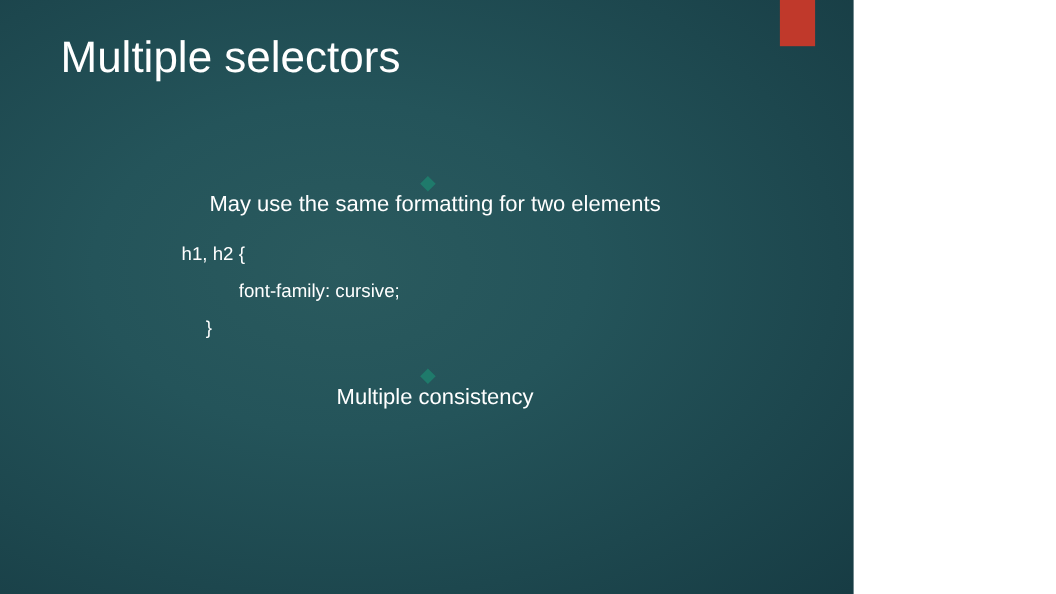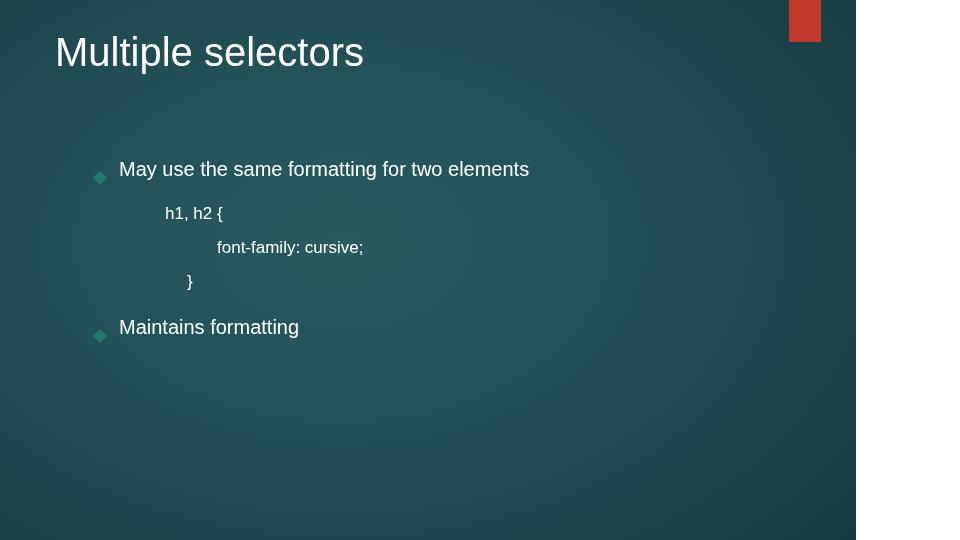--- a/index.html
+++ b/index.html
@@ -5,21 +5,21 @@
   html, body {
     margin: 0;
     padding: 0;
     width: 960px;
     height: 540px;
     overflow: hidden;
     font-family: Arial, Helvetica, sans-serif;
   }
   .slide {
     position: relative;
-    width: 856px;
+    width: 776px;
     height: 540px;
     background: radial-gradient(ellipse 900px 600px at 40% 45%,
                 #2a5a5e 0%,
                 #24545a 25%,
                 #1d474e 50%,
                 #163a42 75%,
                 #112f37 100%);
     color: #ffffff;
     box-sizing: border-box;
   }
@@ -41,22 +41,23 @@
     letter-spacing: 0px;
   }
   .content {
     position: absolute;
     top: 155px;
     left: 95px;
     right: 80px;
   }
   .bullet-row {
     display: flex;
-    align-items: flex-end;
+    align-items: center;
     margin-bottom: 10px;
+    flex-direction: column;
   }
   .diamond {
     flex: 0 0 auto;
     width: 10px;
     height: 10px;
     background: #1f7a6b;
     transform: rotate(45deg);
     margin-right: 14px;
     margin-top: 7px;
   }
@@ -94,17 +95,17 @@
     </div>
 
     <div class="code-block">
       <div class="code-line-0">h1, h2 {</div>
       <div class="code-line-1">font-family: cursive;</div>
       <div class="code-line-2">}</div>
     </div>
 
     <div class="bullet-row">
       <div class="diamond"></div>
-      <div class="bullet-text">Maintains formatting</div>
+      <div class="bullet-text">Multiple consistency</div>
     </div>
 
   </div>
 </div>
 
 </body></html>

